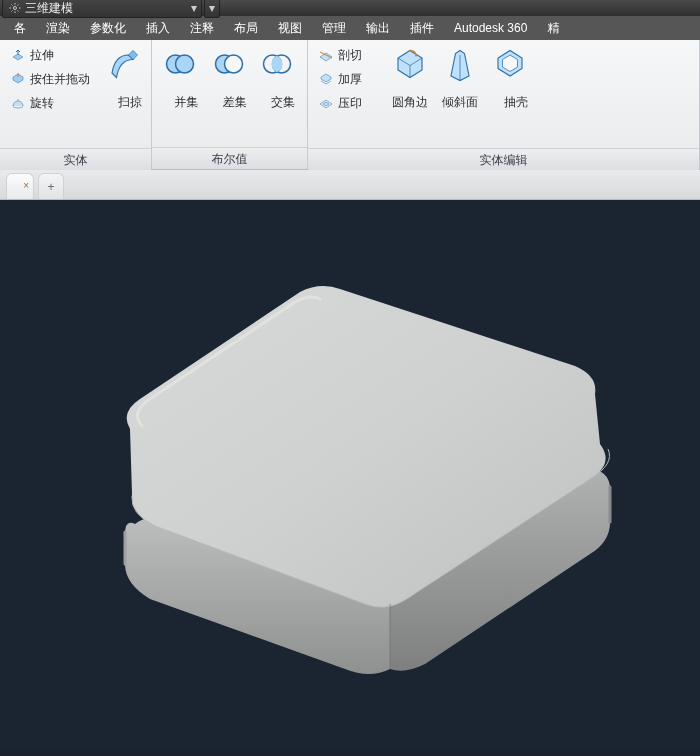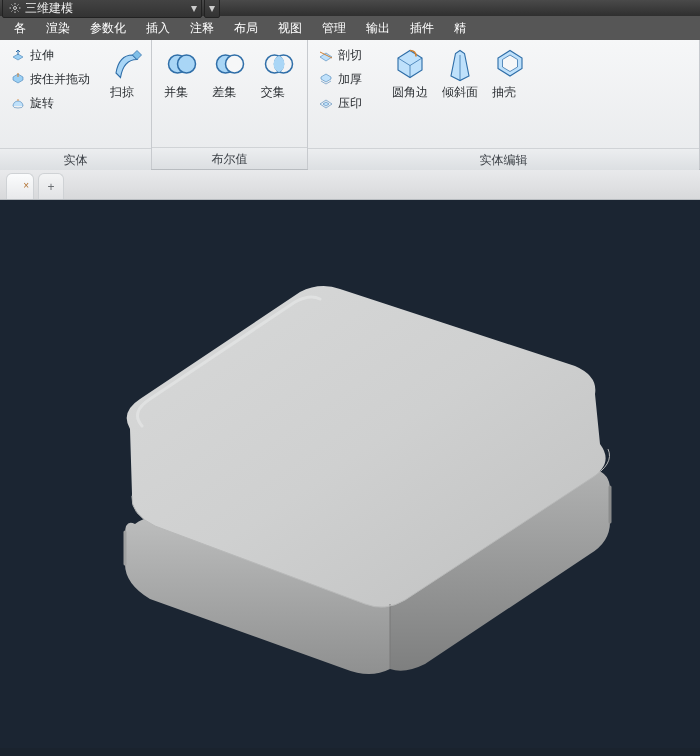--- a/index.html
+++ b/index.html
@@ -38,22 +38,22 @@
   .panel-title {
     height: 22px; line-height: 22px; text-align: center; color: #3a3f45;
     background: linear-gradient(#eceef0,#dcdfe2); border-top:1px solid #d0d3d6; font-size:12px;margin-top:34px;
   }
   .col { display: flex; flex-direction: column; gap: 2px; }
   .smallbtn {
     display: flex; align-items: center; gap: 4px; height: 22px; padding: 0 4px;
     border-radius: 3px; color:#2b2f33;
   }
   .bigbtn {
-    display:flex; flex-direction:column; align-items:flex-start; justify-content:flex-start;
-    gap:2px; padding:2px 6px; border-radius:3px; min-width:44px;
+    display:flex; flex-direction:column; align-items:flex-end; justify-content:flex-start;
+    gap:12px; padding:2px 6px; border-radius:3px; min-width:44px;
   }
   .bigbtn .lbl { font-size:12px; color:#2b2f33; }
   .ic { display:inline-block; }
   .ic16 { width:16px; height:16px; }
   .ic32 { width:36px; height:36px; }
   
   .tabstrip {
     height: 30px; background: linear-gradient(#e9eaec,#d8d9db);
     display:flex; align-items:flex-end; padding: 0 6px; gap:4px;
     border-bottom:1px solid #b8bcc0;
@@ -97,20 +97,21 @@
   <div class="mi">各</div>
   <div class="mi">渲染</div>
   <div class="mi">参数化</div>
   <div class="mi">插入</div>
   <div class="mi">注释</div>
   <div class="mi">布局</div>
   <div class="mi">视图</div>
   <div class="mi">管理</div>
   <div class="mi">输出</div>
   <div class="mi">插件</div>
+  <div class="mi brand">Autodesk 360</div>
   <div class="mi">精</div>
 </div>
 
 <div class="ribbon">
 
   <div class="panel" style="width:152px">
     <div class="panel-body">
       <div class="col" style="min-width:96px">
         <div class="smallbtn">
           <svg class="ic ic16" viewBox="0 0 32 32">

